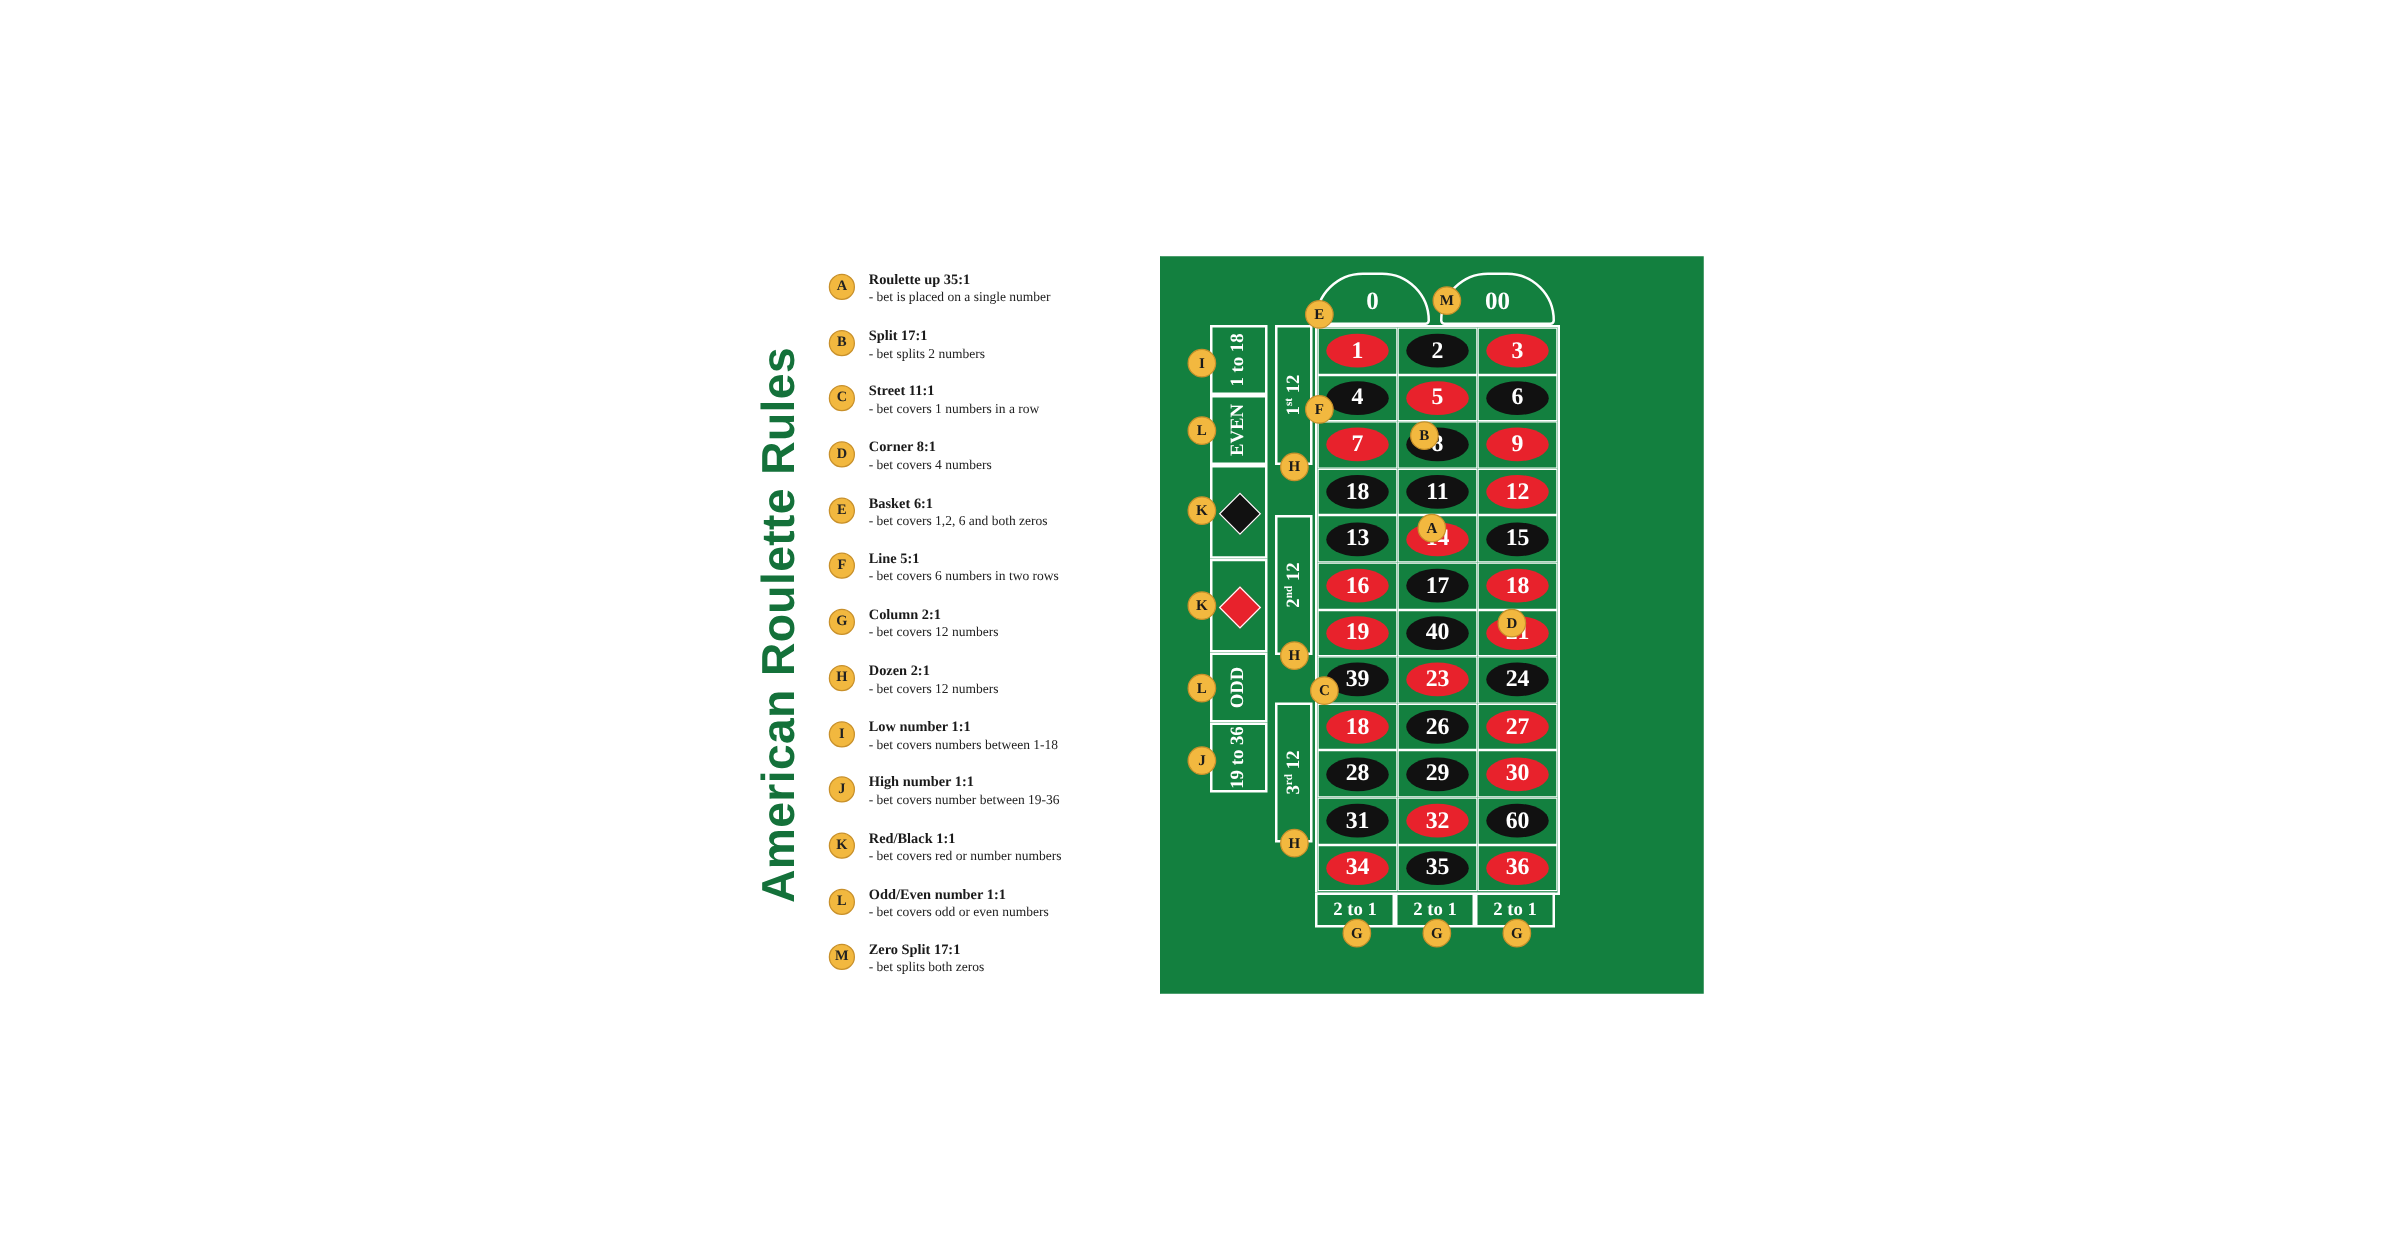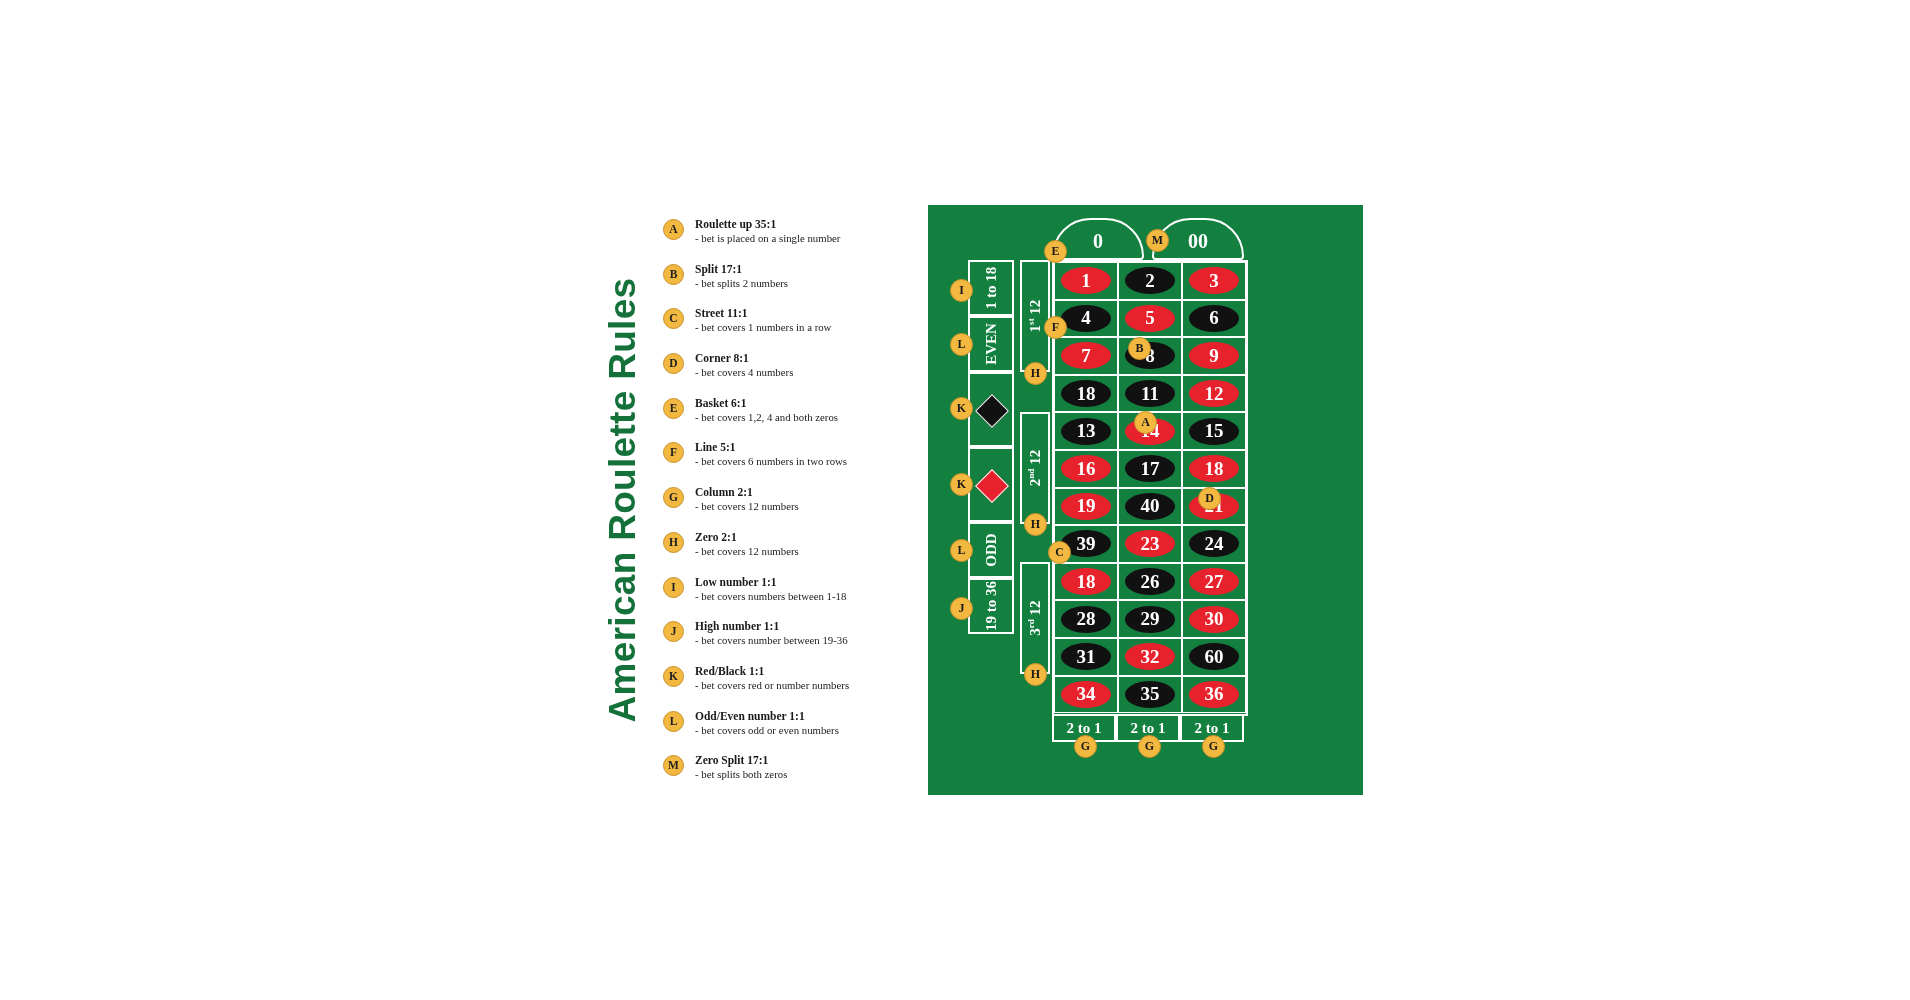--- a/index.html
+++ b/index.html
@@ -338,38 +338,38 @@
 
         <div class="rule-row">
           <div class="badge">D</div>
           <div class="rule-title">Corner 8:1</div>
           <div class="rule-desc">- bet covers 4 numbers</div>
         </div>
 
         <div class="rule-row">
           <div class="badge">E</div>
           <div class="rule-title">Basket 6:1</div>
-          <div class="rule-desc">- bet covers 1,2, 4 and both zeros</div>
+          <div class="rule-desc">- bet covers 1,2, 6 and both zeros</div>
         </div>
 
         <div class="rule-row">
           <div class="badge">F</div>
           <div class="rule-title">Line 5:1</div>
           <div class="rule-desc">- bet covers 6 numbers in two rows</div>
         </div>
 
         <div class="rule-row">
           <div class="badge">G</div>
           <div class="rule-title">Column 2:1</div>
           <div class="rule-desc">- bet covers 12 numbers</div>
         </div>
 
         <div class="rule-row">
           <div class="badge">H</div>
-          <div class="rule-title">Zero 2:1</div>
+          <div class="rule-title">Dozen 2:1</div>
           <div class="rule-desc">- bet covers 12 numbers</div>
         </div>
 
         <div class="rule-row">
           <div class="badge">I</div>
           <div class="rule-title">Low number 1:1</div>
           <div class="rule-desc">- bet covers numbers between 1-18</div>
         </div>
 
         <div class="rule-row">

